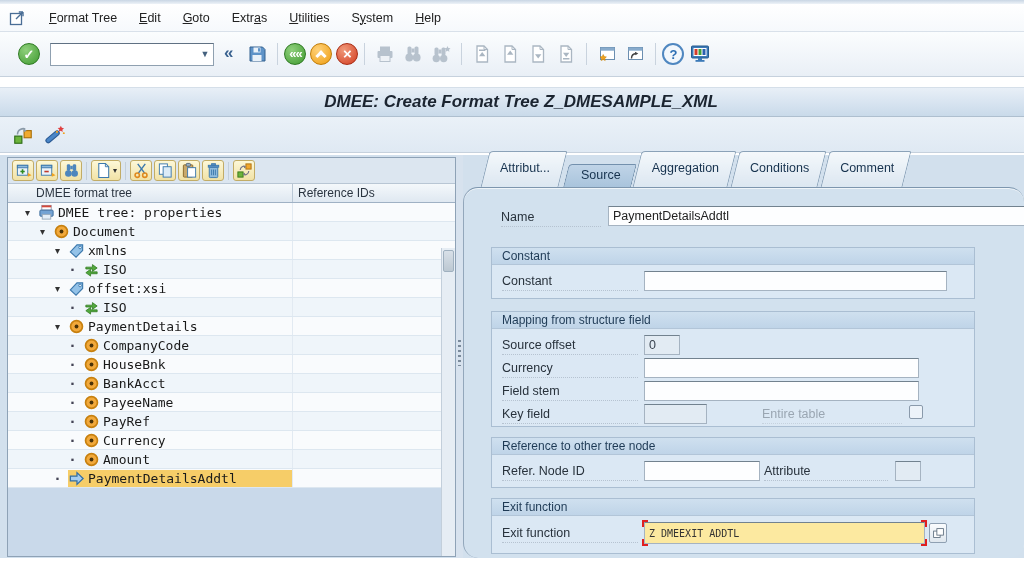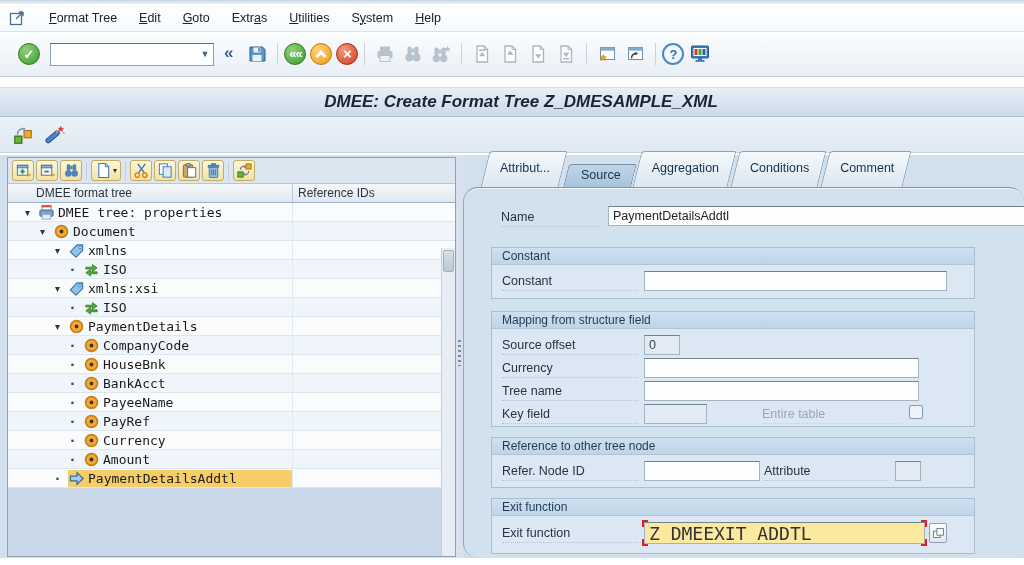--- a/index.html
+++ b/index.html
@@ -103,21 +103,21 @@
   .frow-abs { position:absolute; }
 
   .group { position:absolute; left:27px; width:484px; background:#dbe8f4; border:1px solid #aabed2; }
   .ghead { height:17px; background:linear-gradient(#cfe0ef,#bfd4e8); border-bottom:1px solid #b2c5d8;
            font-size:12px; color:#1e3document; color:#1e3a55; display:flex; align-items:center; padding-left:10px; }
   .cbx { position:absolute; width:14px; height:14px; background:#edf3f9; border:1px solid #8a9aab; border-radius:2px; }
   .dimlabel { color:#9aa6b2; }
 
   .exit-wrap { position:absolute; height:22px; }
   .exit-wrap .fin { width:100%; height:100%; background:#fce9a0; font-family:"DejaVu Sans Mono","Liberation Mono",monospace;
-                    font-size:18px; color:#333; }
+                    font-size:10px; color:#333; }
   .corner { position:absolute; width:6px; height:7px; }
   .corner.tl { left:-2px; top:-2px; border-left:2px solid #e02020; border-top:2px solid #e02020; }
   .corner.bl { left:-2px; bottom:-2px; border-left:2px solid #e02020; border-bottom:2px solid #e02020; }
   .corner.tr { right:-2px; top:-2px; border-right:2px solid #e02020; border-top:2px solid #e02020; }
   .corner.br { right:-2px; bottom:-2px; border-right:2px solid #e02020; border-bottom:2px solid #e02020; }
   .mc-btn { position:absolute; width:18px; height:20px; background:linear-gradient(#fafcfe,#dfe7ee); border:1px solid #8fa0b2;
             border-radius:2px; display:flex; align-items:center; justify-content:center; }
 </style>
 </head>
 <body>
@@ -521,21 +521,21 @@
             </div>
             <div class="tc2"></div>
           </div>
         <div class="trow" style="--lv:2">
             <div class="tc1">
               <span class="exp open"></span>
               <span class="nwrap">
                 <svg class="ticon">
                   <use href="#i-attr"></use>
                 </svg>
-                <span class="nlabel">xmlns:xsi</span>
+                <span class="nlabel">offset:xsi</span>
               </span>
             </div>
             <div class="tc2"></div>
           </div>
         <div class="trow" style="--lv:3">
             <div class="tc1">
               <span class="exp leaf"></span>
               <span class="nwrap">
                 <svg class="ticon">
                   <use href="#i-exch"></use>
@@ -692,21 +692,21 @@
           <span class="flabel frow-abs" style="left:10px; top:26px; width:136px;">Constant</span>
           <input class="fin frow-abs" style="left: 152px; top: 23px; width: 303px;" value="">
         </div>
 
         <div class="group" style="top:123px; height:116px;">
           <div class="ghead">Mapping from structure field</div>
           <span class="flabel frow-abs" style="left:10px; top:26px; width:136px;">Source offset</span>
           <input class="fin dis frow-abs" style="left: 152px; top: 23px; width: 36px;" value="0">
           <span class="flabel frow-abs" style="left:10px; top:49px; width:136px;">Currency</span>
           <input class="fin frow-abs" style="left: 152px; top: 46px; width: 275px;" value="">
-          <span class="flabel frow-abs" style="left:10px; top:72px; width:136px;">Tree name</span>
+          <span class="flabel frow-abs" style="left:10px; top:72px; width:136px;">Field stem</span>
           <input class="fin frow-abs" style="left: 152px; top: 69px; width: 275px;" value="">
           <span class="flabel frow-abs" style="left:10px; top:95px; width:136px;">Key field</span>
           <input class="fin dis frow-abs" style="left: 152px; top: 92px; width: 63px;" value="">
           <span class="flabel dimlabel frow-abs" style="left:270px; top:95px; width:140px; border-bottom-color:#c6d2de;">Entire table</span>
           <span class="cbx" style="left:417px; top:93px;"></span>
         </div>
 
         <div class="group" style="top:249px; height:51px;">
           <div class="ghead">Reference to other tree node</div>
           <span class="flabel frow-abs" style="left:10px; top:26px; width:136px;">Refer. Node ID</span>

